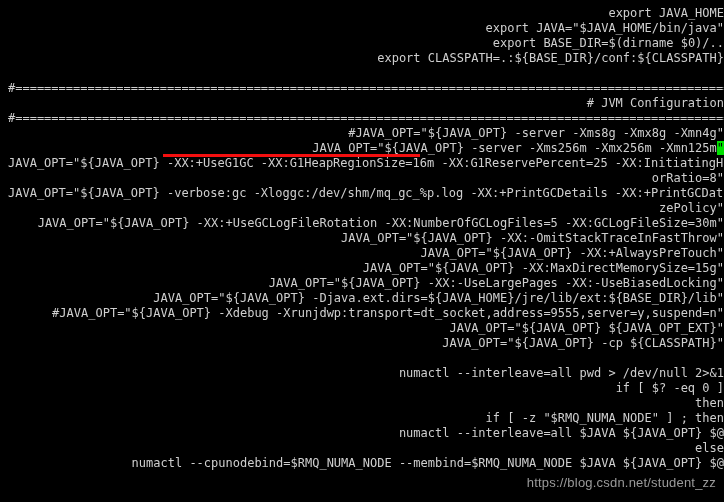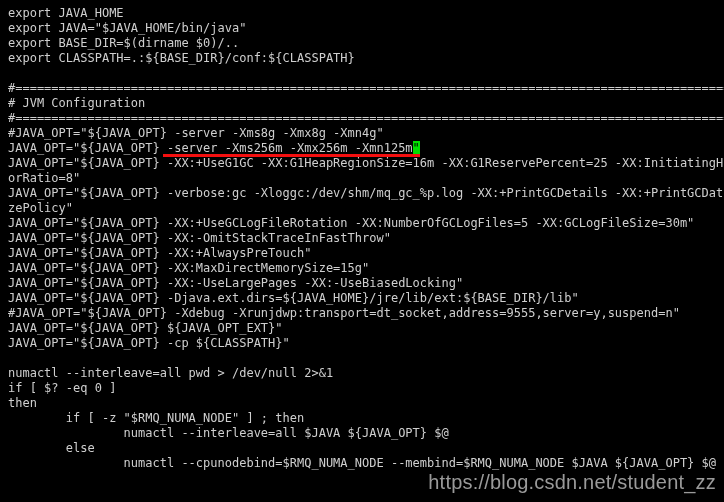--- a/index.html
+++ b/index.html
@@ -10,20 +10,21 @@
   #terminal {
     position: relative;
     width: 724px;
     height: 502px;
     background: #000000;
     overflow: hidden;
     font-family: "DejaVu Sans Mono", "Liberation Mono", monospace;
     font-size: 12px;
     line-height: 15px;
     letter-spacing: 0px;
+    text-align: right;
   }
   #code-area {
     position: absolute;
     left: 8px;
     top: 6px;
     right: 0;
     white-space: pre;
     color: #d8d8d8;
   }
   .line {
@@ -48,21 +49,21 @@
     width: 257px;
     height: 3px;
     background: #f40f0f;
   }
   #watermark {
     position: absolute;
     right: 8px;
     bottom: 12px;
     color: #9a9a9a;
     font-family: "Liberation Sans", sans-serif;
-    font-size: 20px;
+    font-size: 13px;
     letter-spacing: 0.2px;
     white-space: pre;
   }
 </style>
 </head>
 <body>
 
 <div id="terminal">
 
   <div id="code-area"><div class="line">export JAVA_HOME</div><div class="line">export JAVA="$JAVA_HOME/bin/java"</div><div class="line">export BASE_DIR=$(dirname $0)/..</div><div class="line">export CLASSPATH=.:${BASE_DIR}/conf:${CLASSPATH}</div><div class="line blank"></div><div class="line">#===================================================================================================</div><div class="line"># JVM Configuration</div><div class="line">#===================================================================================================</div><div class="line">#JAVA_OPT="${JAVA_OPT} -server -Xms8g -Xmx8g -Xmn4g"</div><div class="line">JAVA_OPT="${JAVA_OPT} -server -Xms256m -Xmx256m -Xmn125m<span class="cursor">"</span></div><div class="line">JAVA_OPT="${JAVA_OPT} -XX:+UseG1GC -XX:G1HeapRegionSize=16m -XX:G1ReservePercent=25 -XX:InitiatingHeapOccupancy</div><div class="line">orRatio=8"</div><div class="line">JAVA_OPT="${JAVA_OPT} -verbose:gc -Xloggc:/dev/shm/mq_gc_%p.log -XX:+PrintGCDetails -XX:+PrintGCDateStamps -XX:+PrintGCApplicationStoppedTime -XX:+PrintAdaptiveSi</div><div class="line">zePolicy"</div><div class="line">JAVA_OPT="${JAVA_OPT} -XX:+UseGCLogFileRotation -XX:NumberOfGCLogFiles=5 -XX:GCLogFileSize=30m"</div><div class="line">JAVA_OPT="${JAVA_OPT} -XX:-OmitStackTraceInFastThrow"</div><div class="line">JAVA_OPT="${JAVA_OPT} -XX:+AlwaysPreTouch"</div><div class="line">JAVA_OPT="${JAVA_OPT} -XX:MaxDirectMemorySize=15g"</div><div class="line">JAVA_OPT="${JAVA_OPT} -XX:-UseLargePages -XX:-UseBiasedLocking"</div><div class="line">JAVA_OPT="${JAVA_OPT} -Djava.ext.dirs=${JAVA_HOME}/jre/lib/ext:${BASE_DIR}/lib"</div><div class="line">#JAVA_OPT="${JAVA_OPT} -Xdebug -Xrunjdwp:transport=dt_socket,address=9555,server=y,suspend=n"</div><div class="line">JAVA_OPT="${JAVA_OPT} ${JAVA_OPT_EXT}"</div><div class="line">JAVA_OPT="${JAVA_OPT} -cp ${CLASSPATH}"</div><div class="line blank"></div><div class="line">numactl --interleave=all pwd &gt; /dev/null 2&gt;&amp;1</div><div class="line">if [ $? -eq 0 ]</div><div class="line">then</div><div class="line">        if [ -z "$RMQ_NUMA_NODE" ] ; then</div><div class="line">                numactl --interleave=all $JAVA ${JAVA_OPT} $@</div><div class="line">        else</div><div class="line">                numactl --cpunodebind=$RMQ_NUMA_NODE --membind=$RMQ_NUMA_NODE $JAVA ${JAVA_OPT} $@</div></div>

